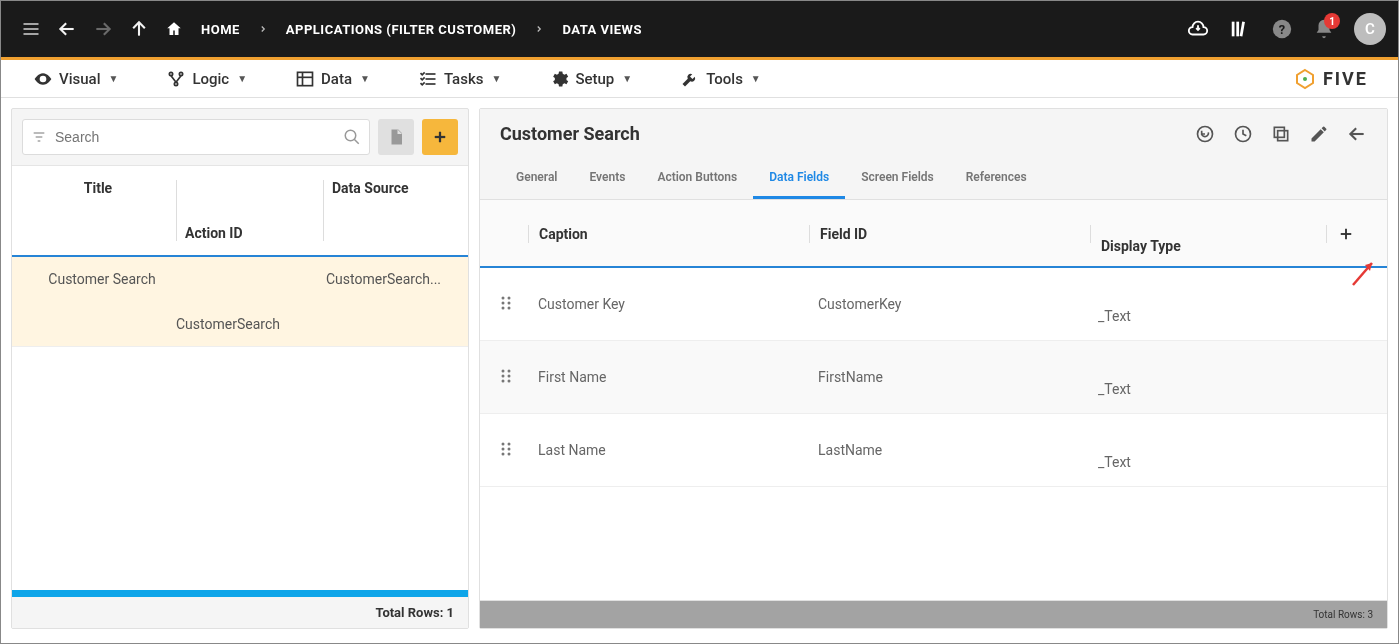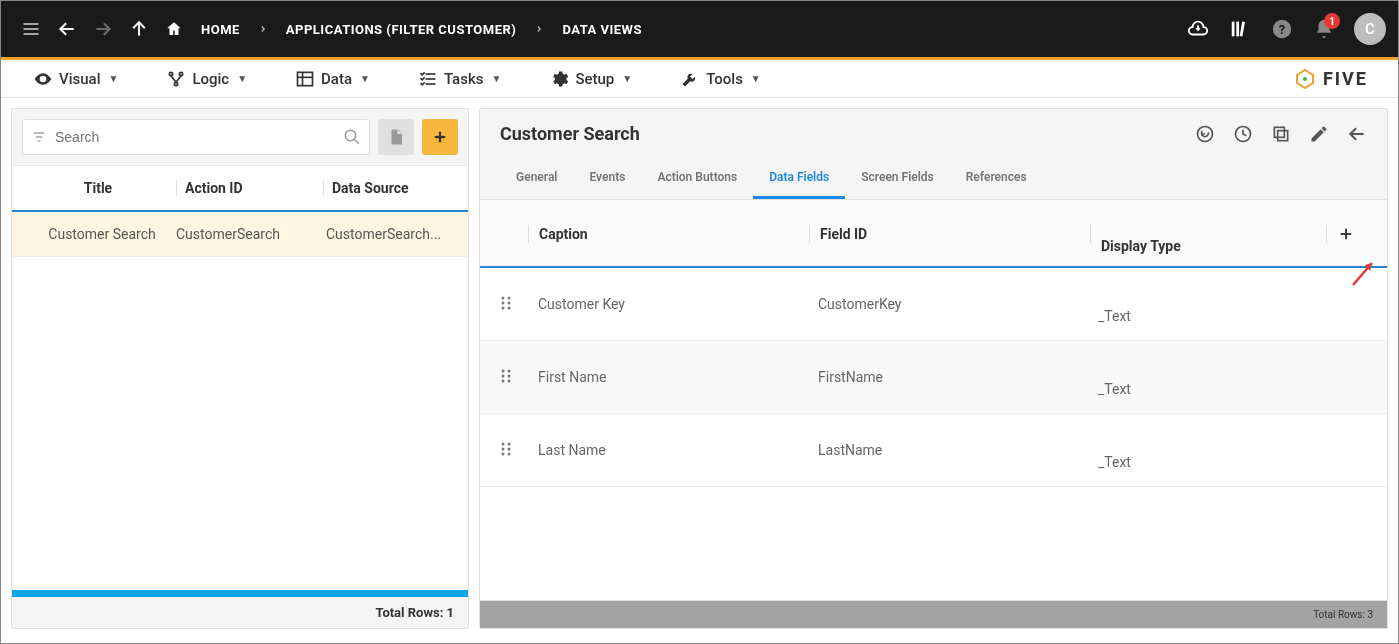--- a/index.html
+++ b/index.html
@@ -43,21 +43,21 @@
 .search-input-wrap .mag-ico { color: #888; }
 .sq-btn { width: 36px; height: 36px; display: inline-flex; align-items: center; justify-content: center; border-radius: 3px; cursor: pointer; }
 .sq-btn.doc { background: #e0e0e0; color: #777; }
 .sq-btn.add { background: #f6b73c; color: #333; }
 
 
 .left-table { flex: 1; background: #fff; margin: 0 0; display: flex; flex-direction: column; border-top: 1px solid #e5e5e5; }
 .lt-head { display: flex; padding: 14px 16px; font-weight: 700; border-bottom: 2px solid #2684d6; color: #333; font-size: 14px; }
 .lt-head .col-div { width: 1px; background: #ddd; margin: 0 8px; align-self: stretch; }
 .lt-col-title { width: 140px; text-align: center; }
-.lt-col-action { width: 130px; }
+.lt-col-action { width: 130px; margin-top: 45px; }
 .lt-col-src { flex: 1; }
 .lt-row { display: flex; padding: 14px 16px; background: #fff5e1; color: #555; cursor: pointer; font-size: 14px; border-bottom: 1px solid #eee; }
 .lt-row span { white-space: nowrap; overflow: hidden; text-overflow: ellipsis; }
 .lt-row .lt-col-title { width: 148px; }
 .lt-row .lt-col-action { width: 150px; }
 .lt-row .lt-col-src { flex: 1; }
 .lt-filler { flex: 1; background: #fff; }
 .lt-foot { text-align: right; padding: 8px 14px; font-weight: 700; font-size: 13px; border-top: 7px solid #0ea5e9; background: #f5f5f5; }
 
 

